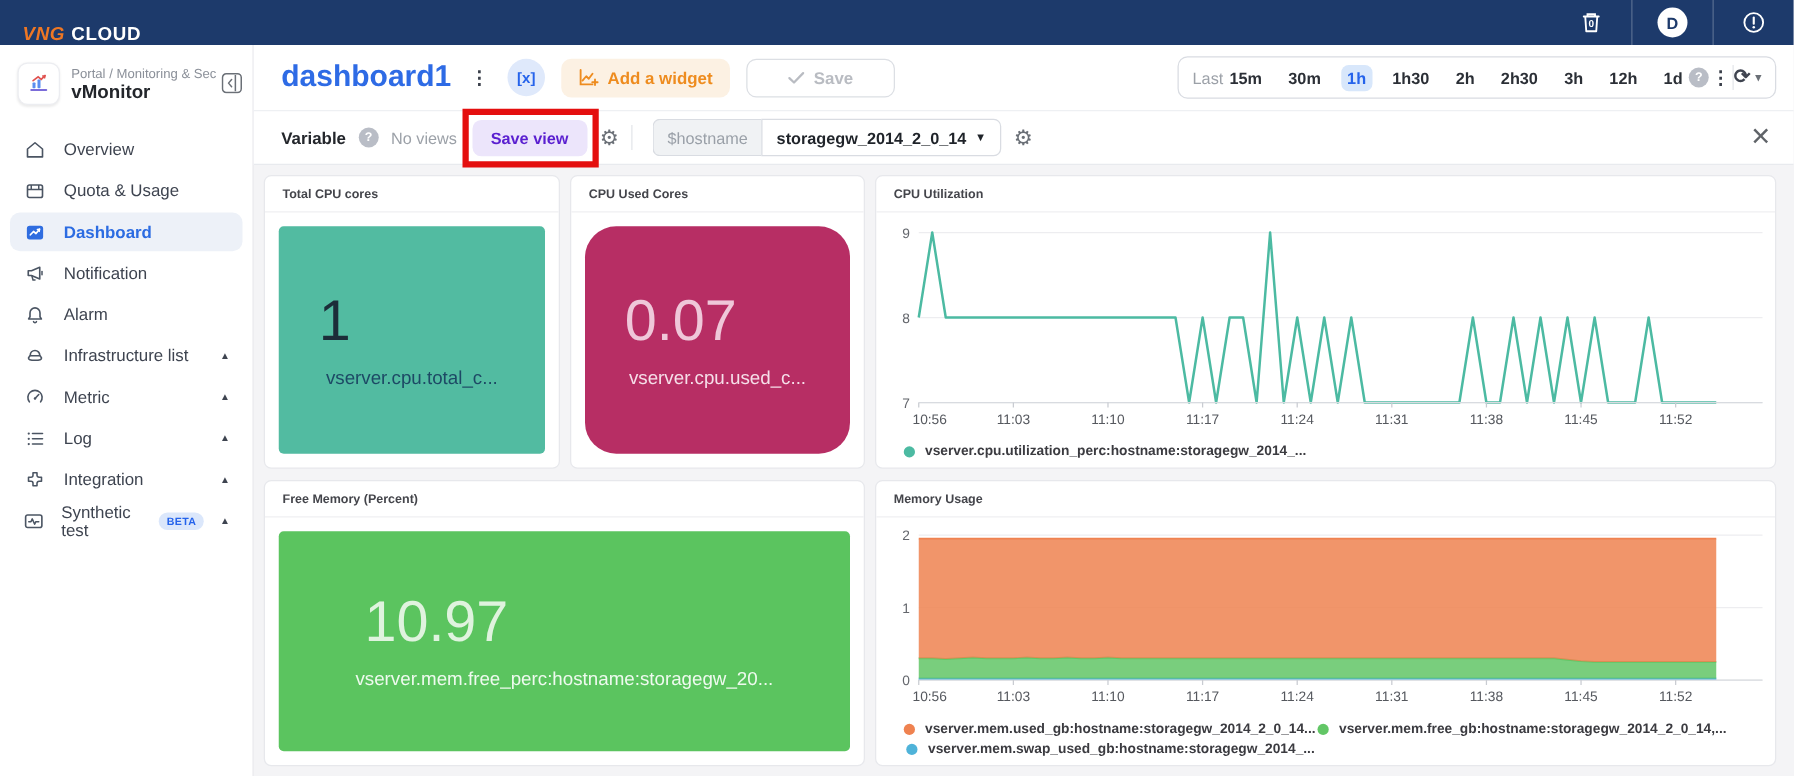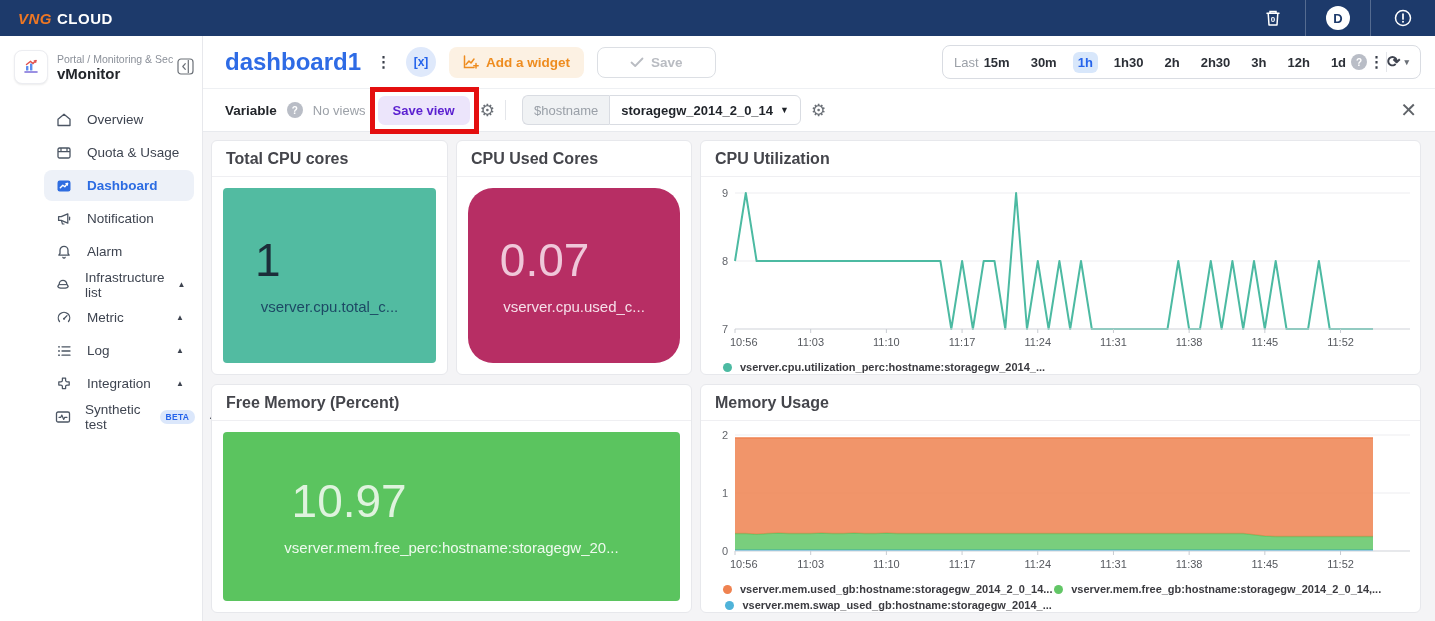--- a/index.html
+++ b/index.html
@@ -1,21 +1,21 @@
 <!DOCTYPE html>
 <html><head>
 <meta charset="utf-8">
 <style>
   * { margin:0; padding:0; box-sizing:border-box; }
   html,body { width:1435px; height:621px; overflow:hidden; background:#f4f4f6;
               font-family:"Liberation Sans", sans-serif; }
   .app { width:1435px; height:621px; display:flex; flex-direction:column; }
 
   
-  .topbar { height:36px; background:#1d3a6b; display:flex; align-items:center;
+  .topbar { height:36px; background:#1d3a6b; display:flex; align-items:flex-end;
             justify-content:space-between; padding:0 0 0 18px; flex:0 0 auto; }
   .logo { display:flex; align-items:center; gap:5px; font-weight:800; font-size:15px; letter-spacing:.5px; }
   .logo-vng { color:#ee7724; font-style:italic; }
   .logo-cloud { color:#ffffff; }
   .topbar-right { display:flex; align-items:stretch; height:36px; }
   .topbar-item { width:64px; display:flex; align-items:center; justify-content:center; cursor:pointer; }
   .topbar-sep { width:1px; background:rgba(255,255,255,.25); }
   .avatar-circle { width:24px; height:24px; border-radius:50%; background:#ffffff; color:#1d3a6b;
                    font-size:13px; font-weight:700; display:flex; align-items:center; justify-content:center; }
 
@@ -24,21 +24,21 @@
   .sidebar { width:203px; background:#ffffff; border-right:1px solid #e7e8ec; flex:0 0 auto;
              display:flex; flex-direction:column; }
   .side-head { display:flex; align-items:center; gap:9px; padding:14px 10px 12px 14px; position:relative; }
   .app-icon { width:34px; height:34px; border-radius:8px; background:#ffffff; border:1px solid #ecedf1;
               box-shadow:0 1px 2px rgba(0,0,0,.08); display:flex; align-items:center; justify-content:center; }
   .side-head-text { min-width:0; }
   .breadcrumb { font-size:10.5px; color:#8b9099; white-space:nowrap; overflow:hidden; }
   .app-name { font-size:15px; font-weight:700; color:#23262b; }
   .collapse-btn { position:absolute; right:8px; top:22px; color:#6b7077; cursor:pointer; }
 
-  .menu { padding-top:6px;margin-left:36px; }
+  .menu { padding-top:6px; }
   .menu-item { display:flex; align-items:center; gap:13px; height:31px; margin:2px 8px;
                padding:0 10px; border-radius:8px; font-size:13.5px; color:#3e4450; cursor:pointer; }
   .menu-item .mi-icon { width:20px; display:flex; justify-content:center; color:#4b5563; }
   .menu-item.active { background:#edf1f8; color:#2c6ce2; font-weight:700; }
   .menu-arrow { margin-left:auto; font-size:8px; color:#3e4450; }
   .beta-badge { margin-left:6px; background:#dbe7fb; color:#2563eb; font-size:8.5px; font-weight:700;
                 padding:2px 6px; border-radius:8px; letter-spacing:.3px; }
 
   .main { flex:1; display:flex; flex-direction:column; min-width:0; }
 
@@ -88,21 +88,21 @@
 
   
   .widgets { flex:1; padding:8px 14px 8px 8px; display:flex; flex-direction:column; gap:9px; min-height:0; }
   .wrow { display:flex; gap:8px; min-height:0; }
   .wrow1 { flex:0 0 235px; }
   .wrow2 { flex:1; }
   .widget { background:#fff; border:1px solid #e7e8ec; border-radius:6px; display:flex;
             flex-direction:column; overflow:hidden; }
   .w-cpu-total { width:237px; } .w-cpu-used { width:236px; } .w-chart { flex:1; min-width:0; }
   .w-mem-free { width:481px; }
-  .widget-title { padding:9px 14px 8px 14px; font-size:16px; font-weight:700; color:#44454b;
+  .widget-title { padding:9px 14px 8px 14px; font-size:10px; font-weight:700; color:#44454b;
                   border-bottom:1px solid #efeff2; flex:0 0 auto; }
   .widget-body { flex:1; padding:11px; display:flex; flex-direction:column; min-height:0; }
   .stat-card { flex:1; border-radius:4px; display:flex; flex-direction:column; justify-content:center; gap:15px; }
   .stat-value { font-size:46px; line-height:1; padding-left:15%; }
   .stat-label { font-size:15px; text-align:center; white-space:nowrap; overflow:hidden; padding:0 8px; }
   .w-cpu-total .stat-value { color:#1c2d39; }
   .w-cpu-total .stat-label { color:#1d4965; }
   .w-cpu-used .stat-value { color:#efc7d9; }
   .w-cpu-used .stat-label { color:#f6dfe9; }
   .w-mem-free .stat-value { color:#dff3de; }

